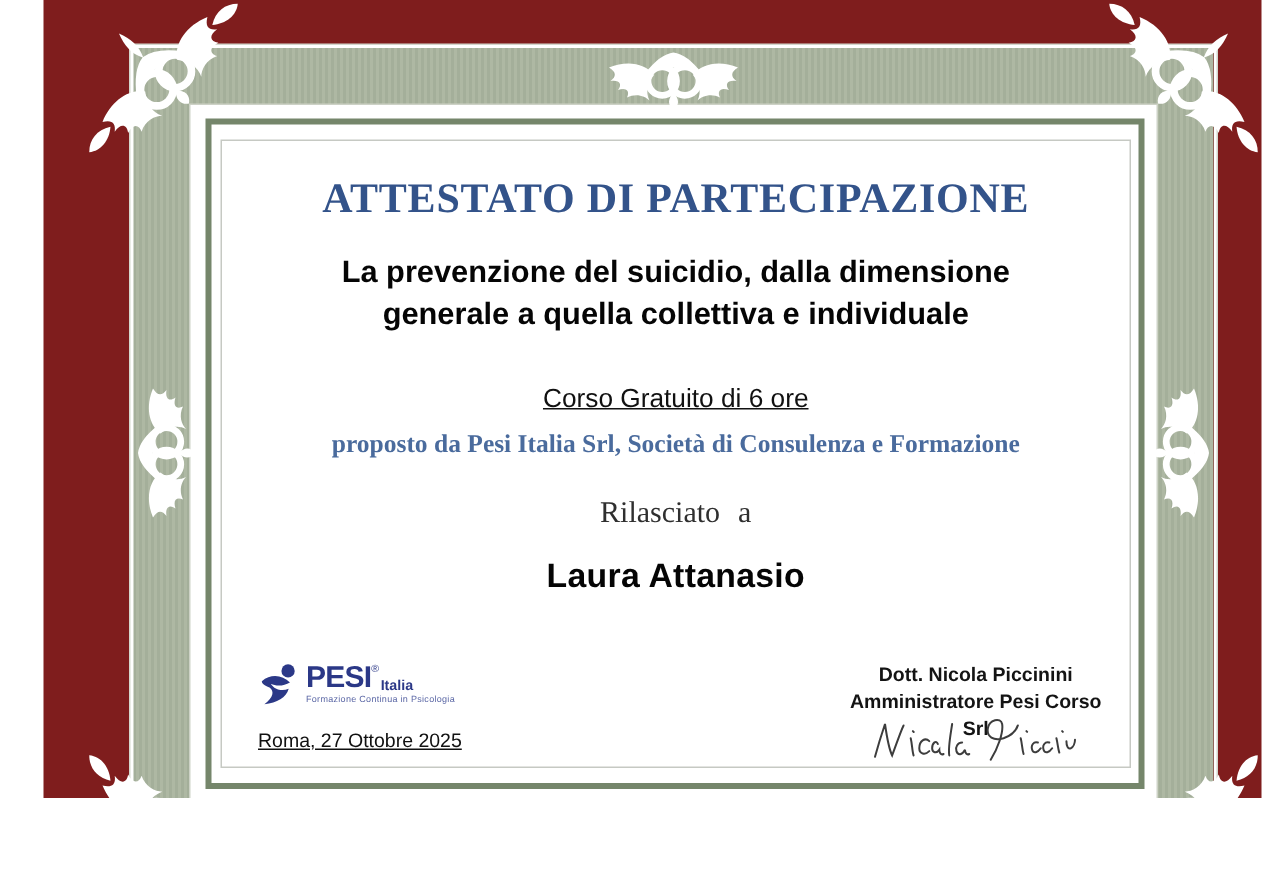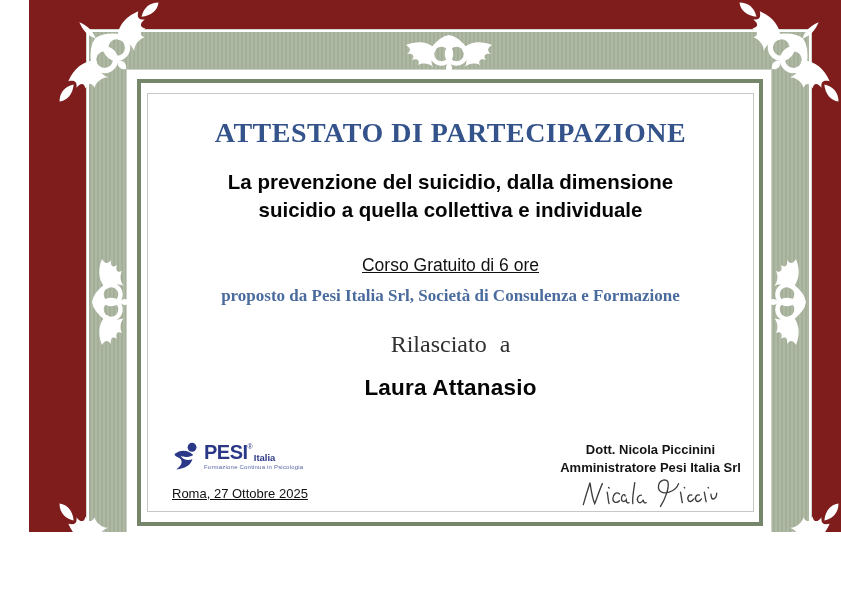--- a/index.html
+++ b/index.html
@@ -42,21 +42,21 @@
   .course-details{
     margin-top:31px;font-size:17.5px;color:#111111;text-decoration:underline;
   }
   .provider{
     margin-top:10px;
     font-family:"Liberation Serif",serif;font-weight:bold;
     font-size:17px;color:#4a6b9d;
   }
   .issued-to{
     margin-top:25px;
-    font-family:"Liberation Serif",serif;font-size:24px;color:#2f2f2f;
+    font-family:"Liberation Serif",serif;font-size:20px;color:#2f2f2f;
     word-spacing:7px;
   }
   .recipient{
     margin-top:17px;font-weight:bold;font-size:22.5px;color:#050505;letter-spacing:0.2px;
   }
   
   .logo-block{position:absolute;left:24px;top:348px;text-align:left;}
   .logo-row{display:flex;align-items:flex-start;}
   .logo-mark{width:29px;height:31px;margin-right:3px;}
   .logo-text{line-height:1;}
@@ -115,21 +115,21 @@
   </svg>
 
   <div class="rule"></div>
 
   <div class="content">
 
     <div class="title">ATTESTATO DI PARTECIPAZIONE</div>
 
     <div class="course-title">
       <div>La prevenzione del suicidio, dalla dimensione</div>
-      <div>suicidio a quella collettiva e individuale</div>
+      <div>generale a quella collettiva e individuale</div>
     </div>
 
     <div class="course-details">Corso Gratuito di 6 ore</div>
 
     <div class="provider">proposto da Pesi Italia Srl, Società di Consulenza e Formazione</div>
 
     <div class="issued-to">Rilasciato a</div>
 
     <div class="recipient">Laura Attanasio</div>
 
@@ -143,21 +143,21 @@
           <span class="logo-word">PESI</span><span class="logo-reg">®</span><span class="logo-suffix">Italia</span>
           <div class="logo-tagline">Formazione Continua in Psicologia</div>
         </div>
       </div>
     </div>
 
     <div class="place-date">Roma, 27 Ottobre 2025</div>
 
     <div class="signer">
       <div>Dott. Nicola Piccinini</div>
-      <div>Amministratore Pesi Italia Srl</div>
+      <div>Amministratore Pesi Corso Srl</div>
     </div>
 
     <svg class="signature" viewBox="0 0 150 42" aria-hidden="true">
       <g fill="none" stroke="#3d3d3d" stroke-width="1.4" stroke-linecap="round">
         <path d="M5 30 C8 19 11 10 12 7 C13 14 15 25 17 29 C20 21 23 12 25 8 M30 17 C31 21 31 26 32 29 M31.5 12 l0.6 0.6 M43 19 C40 16 36 19 36 24 C36 28 40 29 43 26 M49 21 C48 18 45 20 45 24 C45 27 48 28 50 25 C50 27 51 29 53 28 M59 7 C58 14 56 24 57 29 M66 20 C63 20 61 23 62 26 C63 29 66 29 68 25 C68 27 69 29 71 28"></path>
         <path d="M86 32 C91 24 95 13 94 7 C93 2 85 4 84 10 C83 16 88 19 95 17 C101 15 104 11 105 8 M107 17 C108 21 108 25 109 28 M111 12 l0.5 0.5 M119 20 C116 19 114 22 115 25 C116 28 119 27 121 24 M127 20 C124 19 122 22 123 25 C124 28 127 27 129 24 M132 17 C133 21 133 24 134 27 M136 12 l0.5 0.5 M139 19 C139 22 140 25 142 24 C144 23 145 20 145 18"></path>
       </g>
     </svg>
 
   </div>

